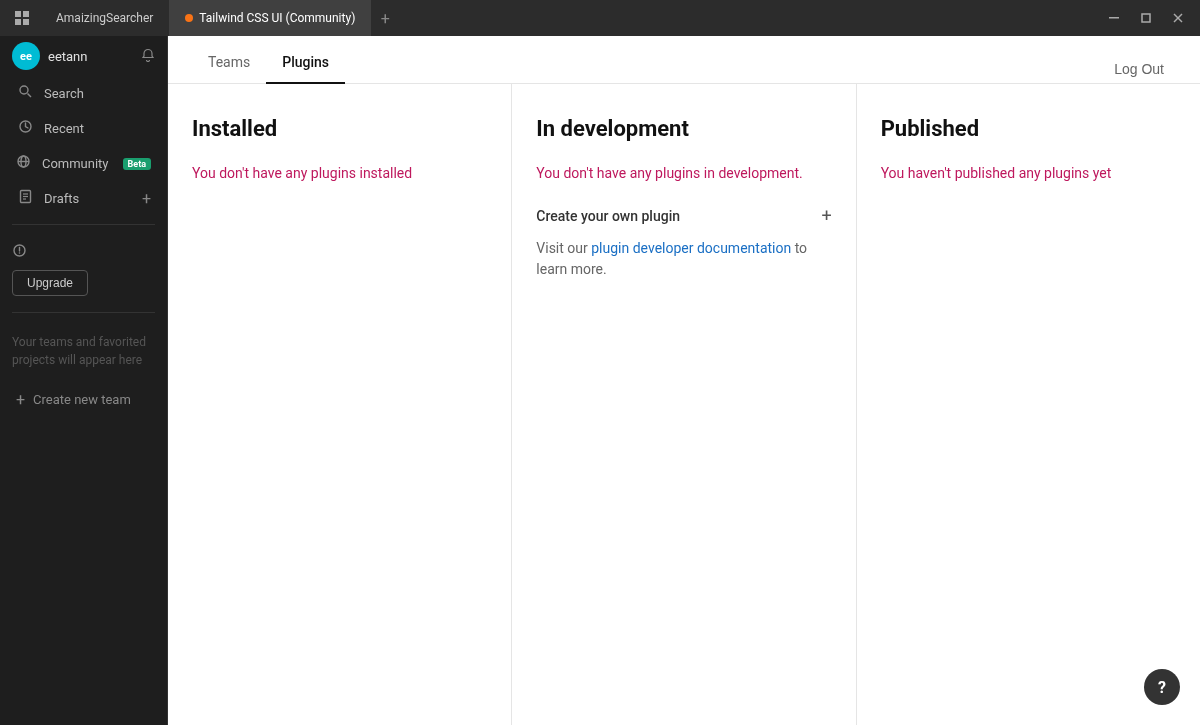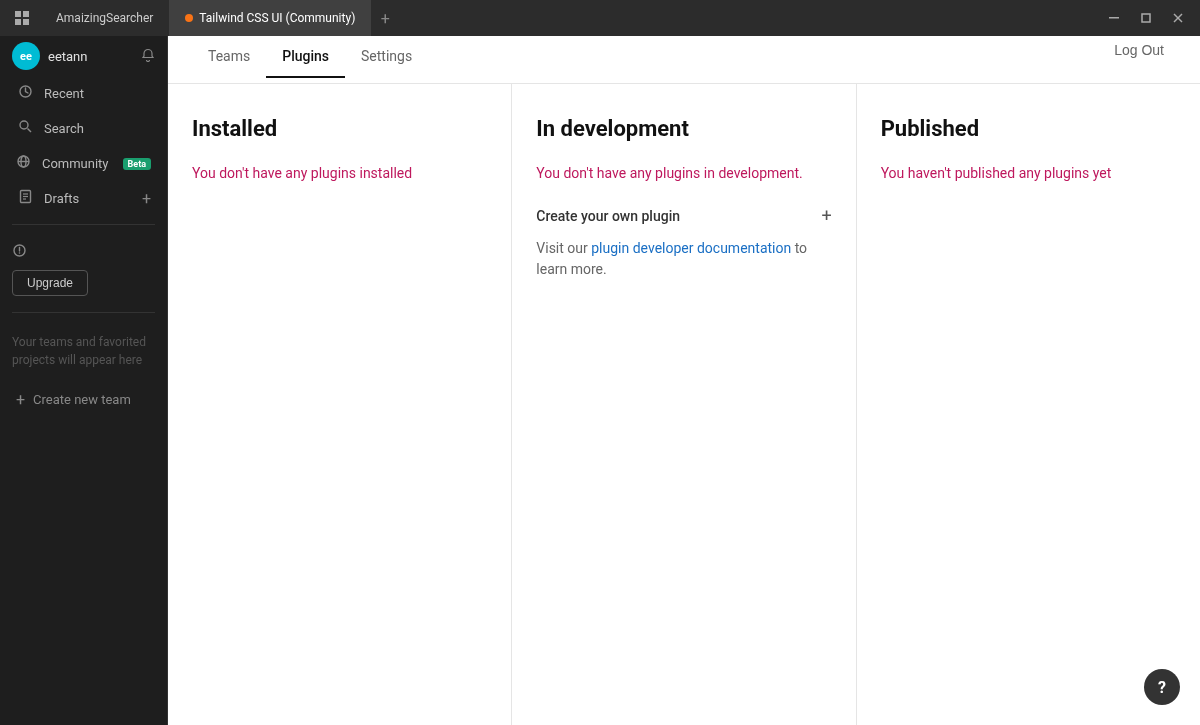--- a/index.html
+++ b/index.html
@@ -198,21 +198,21 @@
     .content-area {
       flex: 1;
       background: #fff;
       display: flex;
       flex-direction: column;
     }
 
     
     .top-nav {
       display: flex;
-      align-items: flex-start;
+      align-items: flex-end;
       padding: 0 24px;
       border-bottom: 1px solid #e5e5e5;
       height: 48px;
       background: #fff;
     }
     .nav-tabs {
       display: flex;
       align-items: center;
       gap: 0;
       flex: 1;
@@ -360,35 +360,35 @@
         <svg width="14" height="14" viewBox="0 0 14 14" fill="none">
           <path d="M7 1.5a4 4 0 0 1 4 4v2.5l1 1.5H2l1-1.5V5.5a4 4 0 0 1 4-4z" stroke="#888" stroke-width="1.2" fill="none"></path>
           <path d="M5.5 12a1.5 1.5 0 0 0 3 0" stroke="#888" stroke-width="1.2" fill="none"></path>
         </svg>
       </span>
     </div>
 
     <div class="sidebar-nav-item">
       <span class="sidebar-nav-icon">
         <svg width="15" height="15" viewBox="0 0 15 15" fill="none">
-          <circle cx="7.5" cy="7.5" r="5.5" stroke="#888" stroke-width="1.4"></circle>
-          <polyline points="7.5,4 7.5,7.5 10,9" stroke="#888" stroke-width="1.4" fill="none" stroke-linecap="round"></polyline>
+          <circle cx="6" cy="6" r="4" stroke="#888" stroke-width="1.4"></circle>
+          <line x1="9.5" y1="9.5" x2="13" y2="13" stroke="#888" stroke-width="1.4"></line>
         </svg>
       </span>
-      <span>Recent</span>
+      <span>Search</span>
     </div>
 
     <div class="sidebar-nav-item">
       <span class="sidebar-nav-icon">
         <svg width="15" height="15" viewBox="0 0 15 15" fill="none">
-          <circle cx="6" cy="6" r="4" stroke="#888" stroke-width="1.4"></circle>
-          <line x1="9.5" y1="9.5" x2="13" y2="13" stroke="#888" stroke-width="1.4"></line>
+          <circle cx="7.5" cy="7.5" r="5.5" stroke="#888" stroke-width="1.4"></circle>
+          <polyline points="7.5,4 7.5,7.5 10,9" stroke="#888" stroke-width="1.4" fill="none" stroke-linecap="round"></polyline>
         </svg>
       </span>
-      <span>Search</span>
+      <span>Recent</span>
     </div>
 
     <div class="sidebar-nav-item">
       <span class="sidebar-nav-icon">
         <svg width="15" height="15" viewBox="0 0 15 15" fill="none">
           <circle cx="7.5" cy="7.5" r="5.5" stroke="#888" stroke-width="1.4"></circle>
           <ellipse cx="7.5" cy="7.5" rx="2.5" ry="5.5" stroke="#888" stroke-width="1.4"></ellipse>
           <line x1="2" y1="7.5" x2="13" y2="7.5" stroke="#888" stroke-width="1.4"></line>
         </svg>
       </span>
@@ -433,21 +433,20 @@
       <span>Create new team</span>
     </div>
   </div>
 
   <div class="content-area">
 
     <div class="top-nav">
       <div class="nav-tabs">
         <a class="nav-tab">Teams</a>
         <a class="nav-tab active">Plugins</a>
-        <a class="nav-tab">Settings</a>
       </div>
       <button class="log-out-btn">Log Out</button>
     </div>
 
     <div class="plugins-content">
 
       <div class="plugin-column">
         <h2 class="plugin-column-title">Installed</h2>
         <p class="plugin-empty-text">You don't have any plugins installed</p>
       </div>

